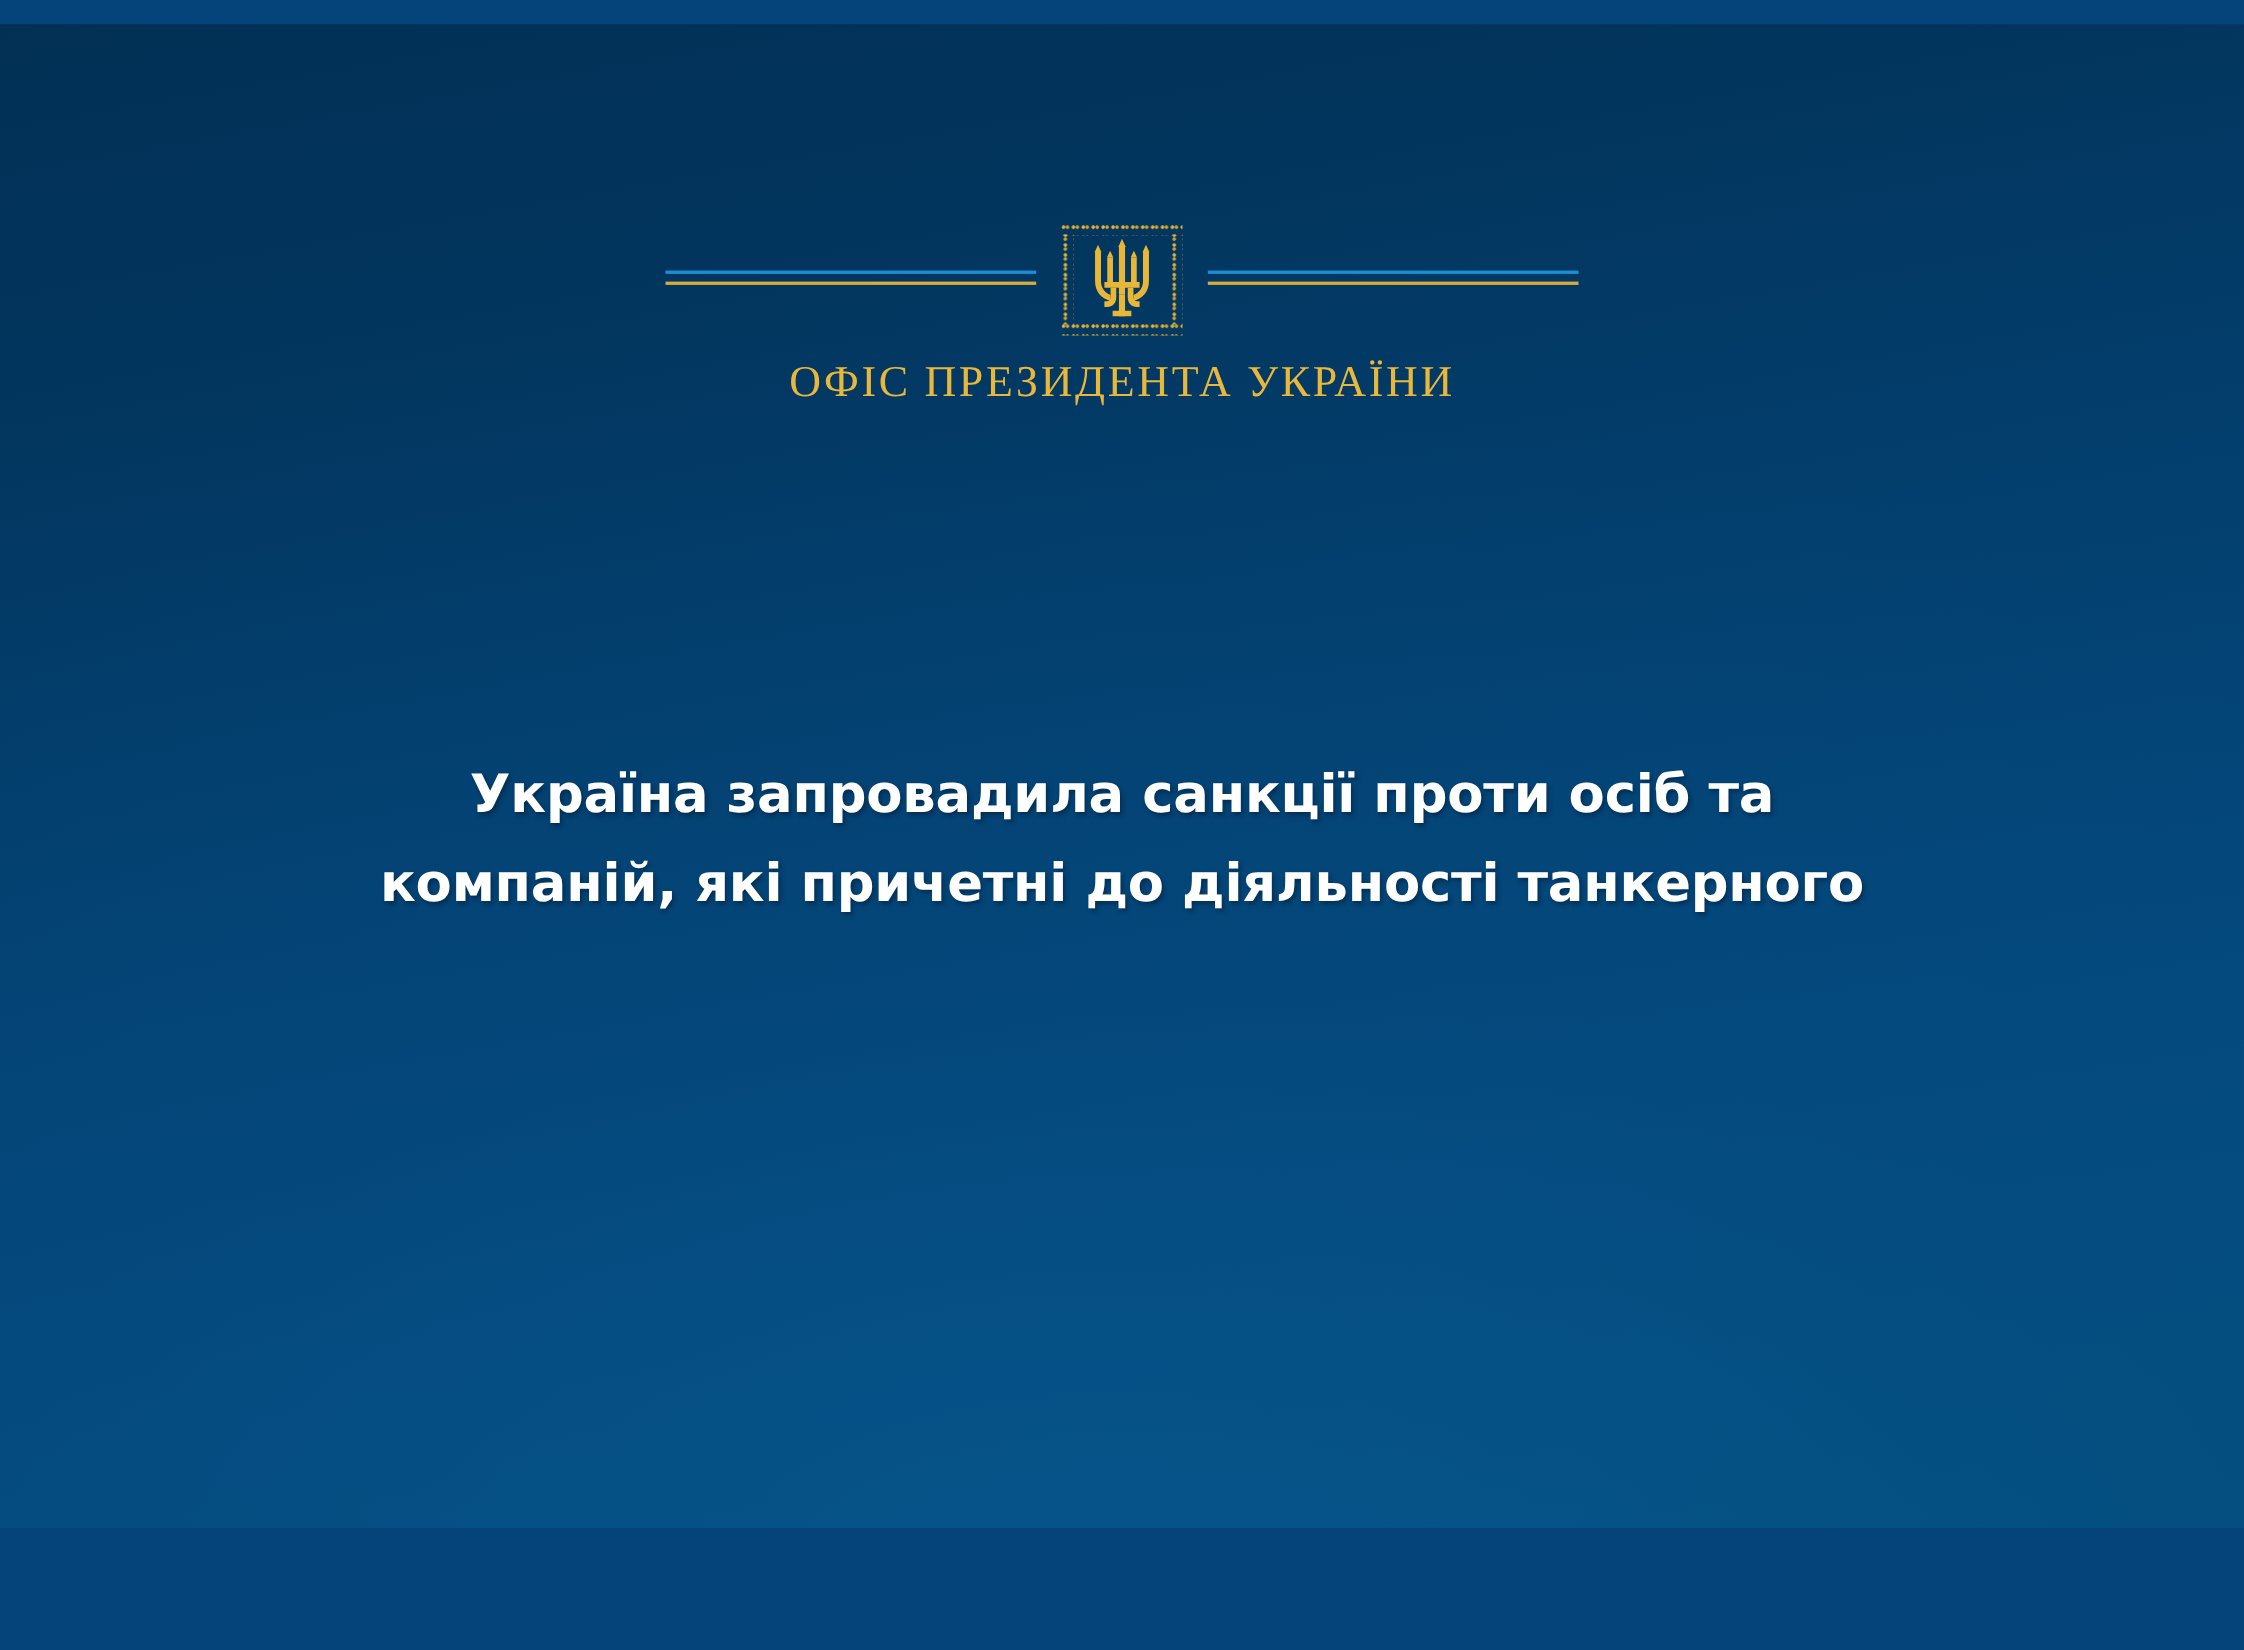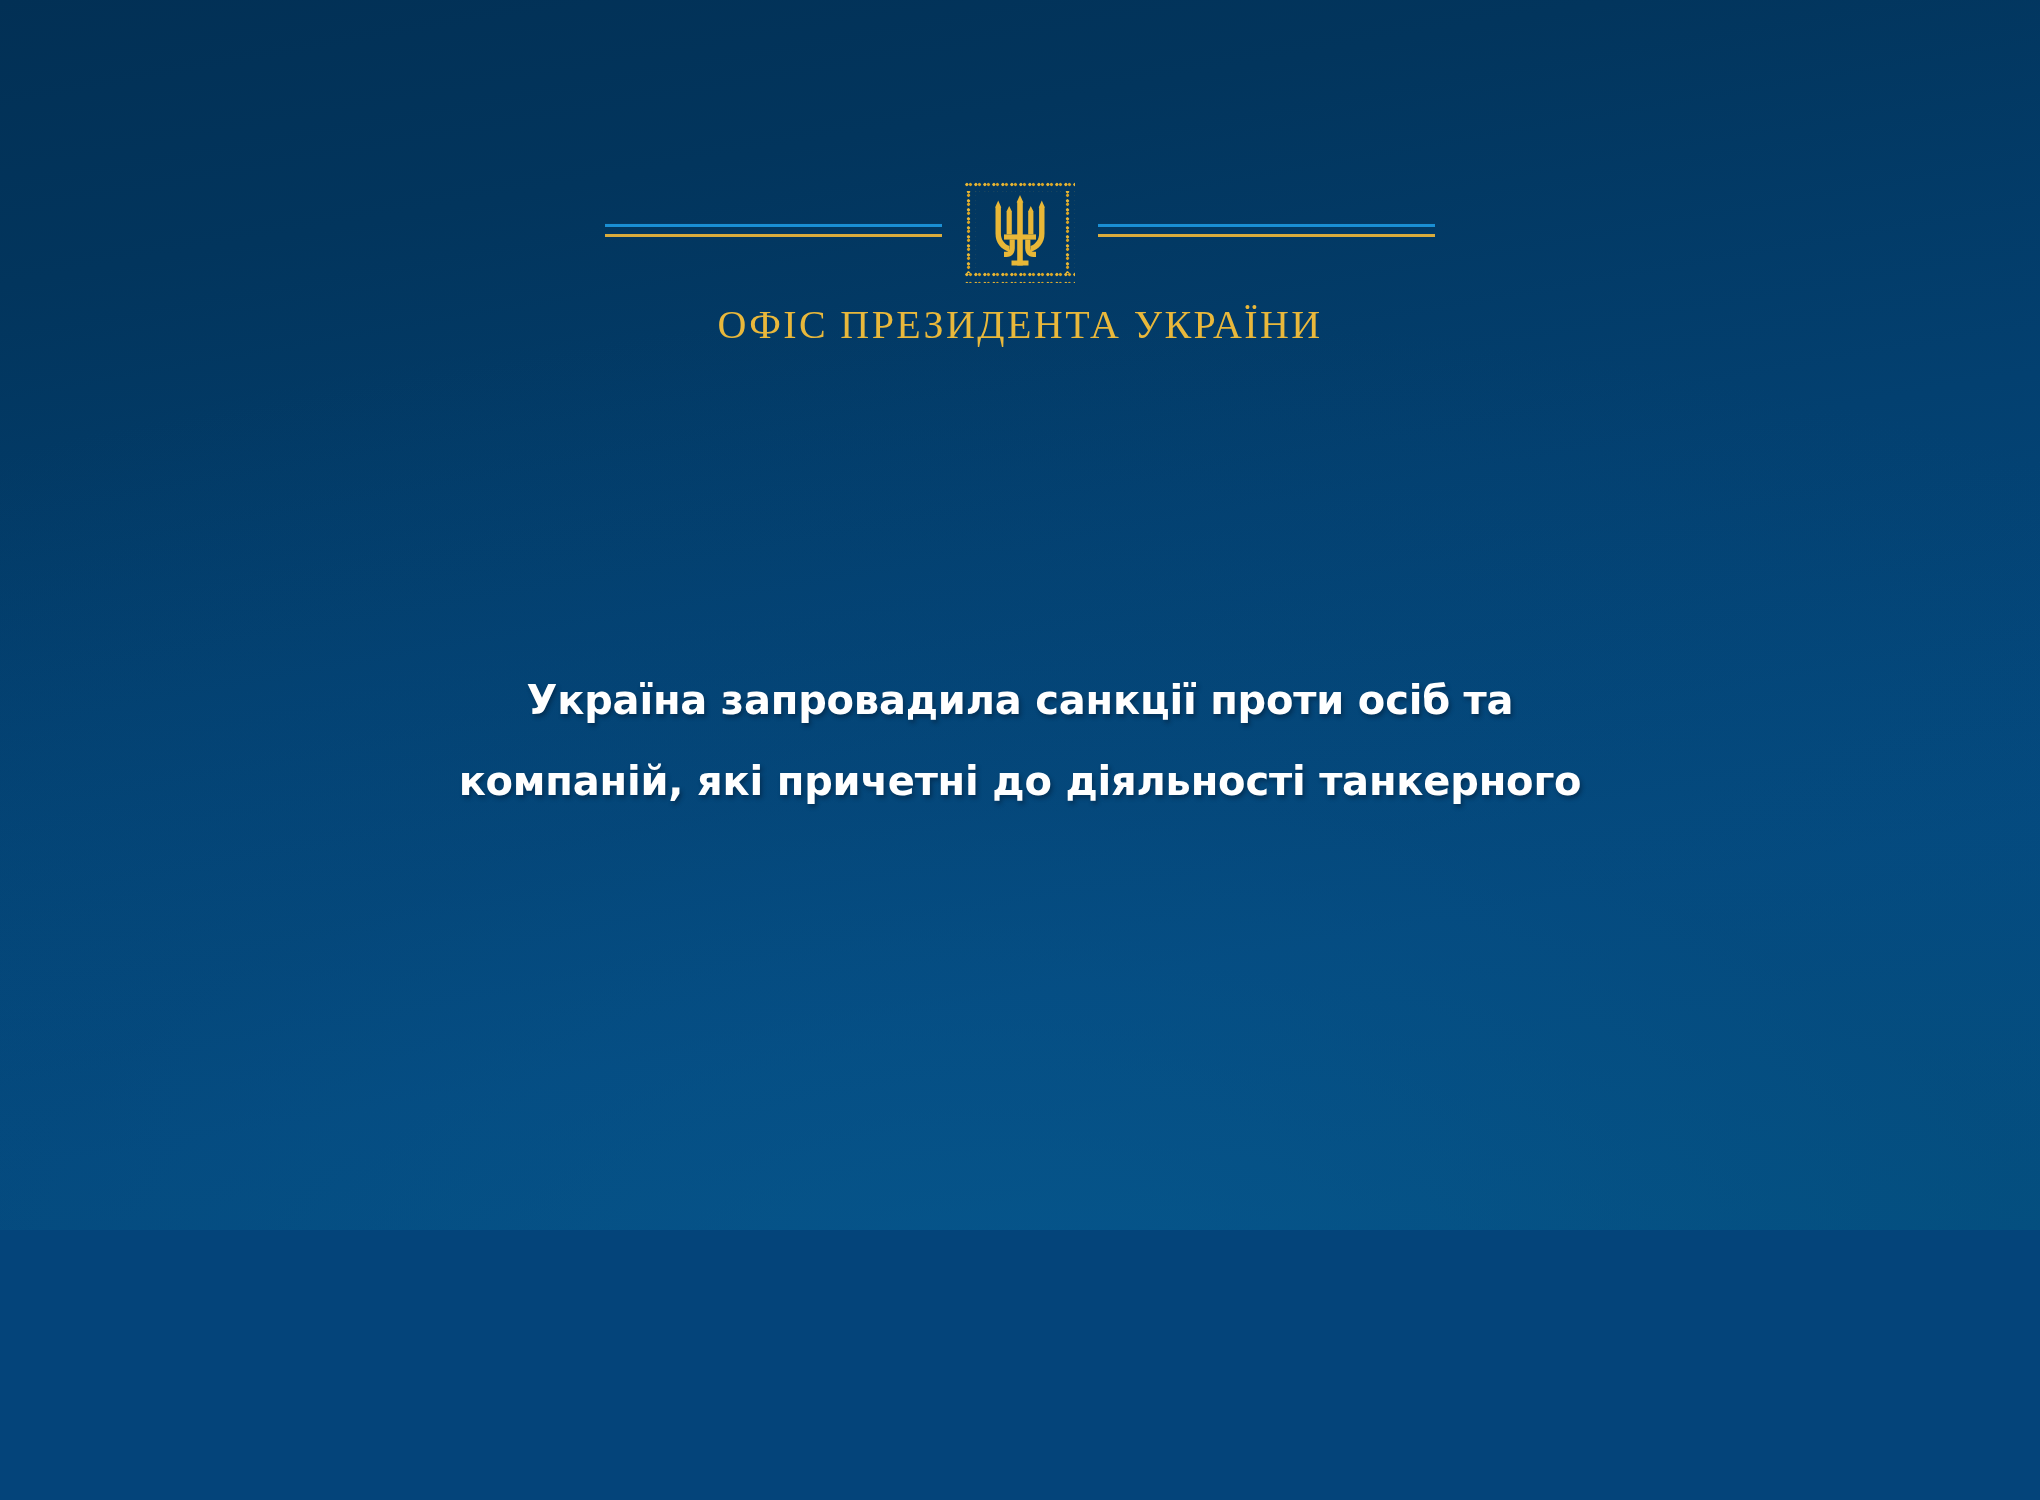--- a/index.html
+++ b/index.html
@@ -11,35 +11,36 @@
     width: 2040px;
     height: 1500px;
     overflow: hidden;
     font-family: "Liberation Sans", sans-serif;
     background: #04447a;
   }
 
   .slide {
     position: relative;
     width: 2040px;
-    height: 1230px;
+    height: 1367px;
     box-sizing: border-box;
     
     background:
       radial-gradient(ellipse 135% 115% at 50% 108%,
         rgba(8, 92, 150, 0.55) 0%,
         rgba(6, 76, 128, 0.30) 38%,
         rgba(3, 48, 84, 0.0) 72%),
       linear-gradient(170deg,
         #023055 0%,
         #02355d 18%,
         #034070 46%,
         #044a7f 74%,
         #03507f 100%);
     overflow: hidden;
+    margin-top: 22px;
   }
 
   
   .header-lockup {
     position: absolute;
     top: 180px;
     left: 0;
     width: 100%;
     display: flex;
     flex-direction: column;
@@ -103,21 +104,21 @@
     left: 50%;
     transform: translateX(-50%);
     top: 660px;
     width: 1880px;
     text-align: center;
   }
   .headline {
     color: #ffffff;
     font-family: "DejaVu Sans", "Liberation Sans", sans-serif;
     font-weight: bold;
-    font-size: 40px;
+    font-size: 48px;
     line-height: 81px;
     letter-spacing: -0.2px;
     text-shadow: 2px 3px 4px rgba(0, 22, 44, 0.45);
     margin: 0;
   }
   .headline .ln { display: block; }
 </style>
 </head>
 <body>
 

